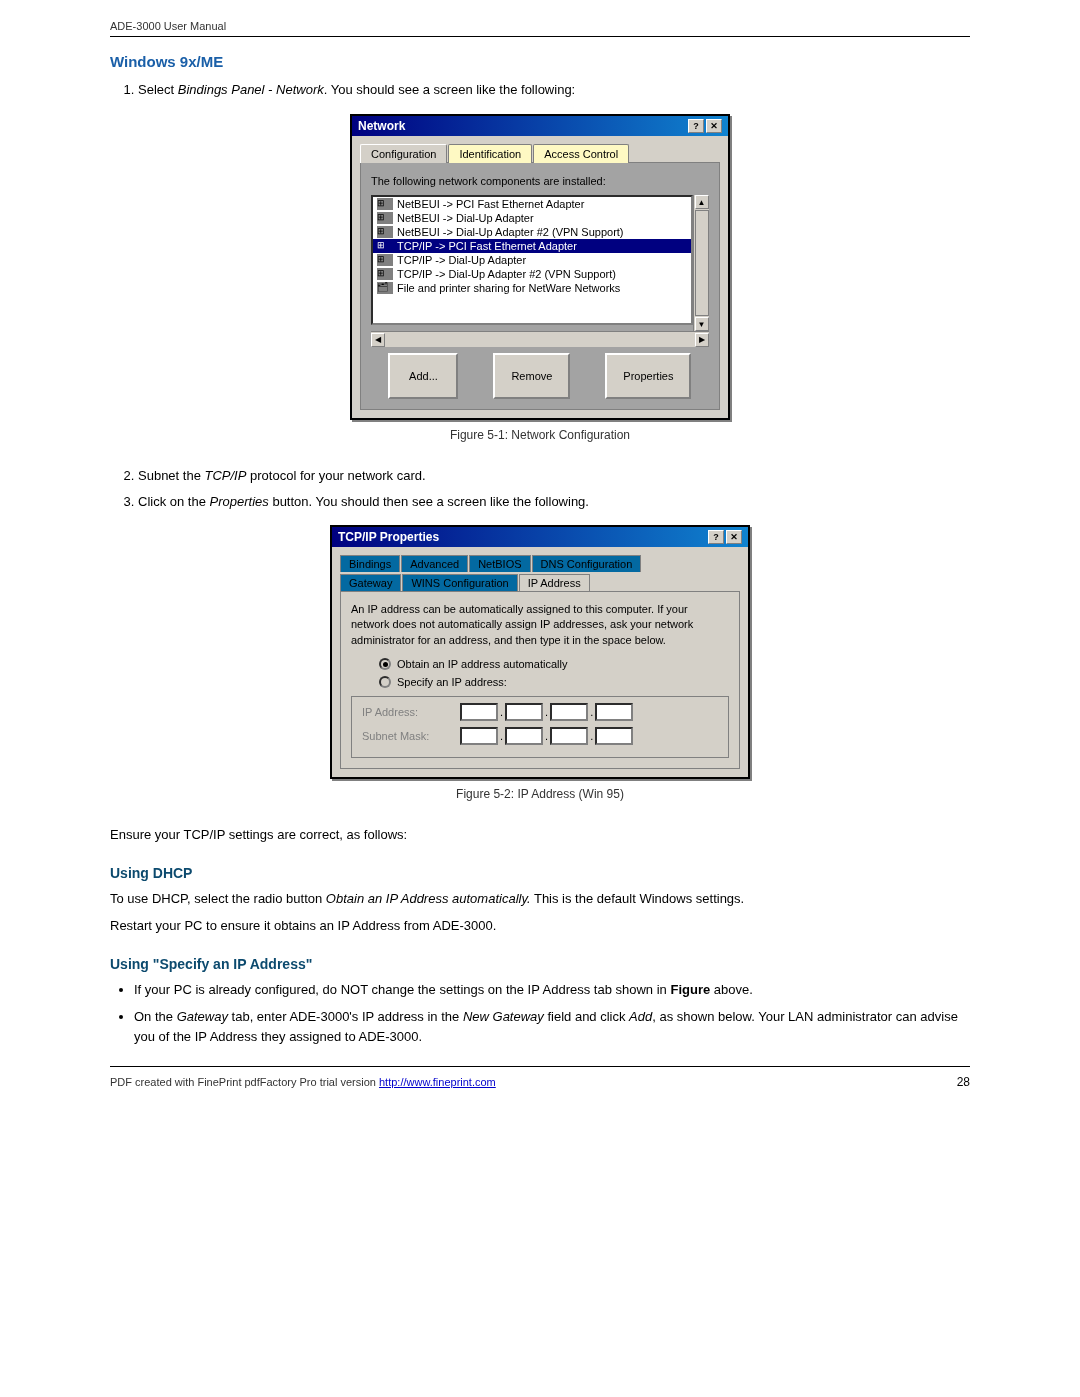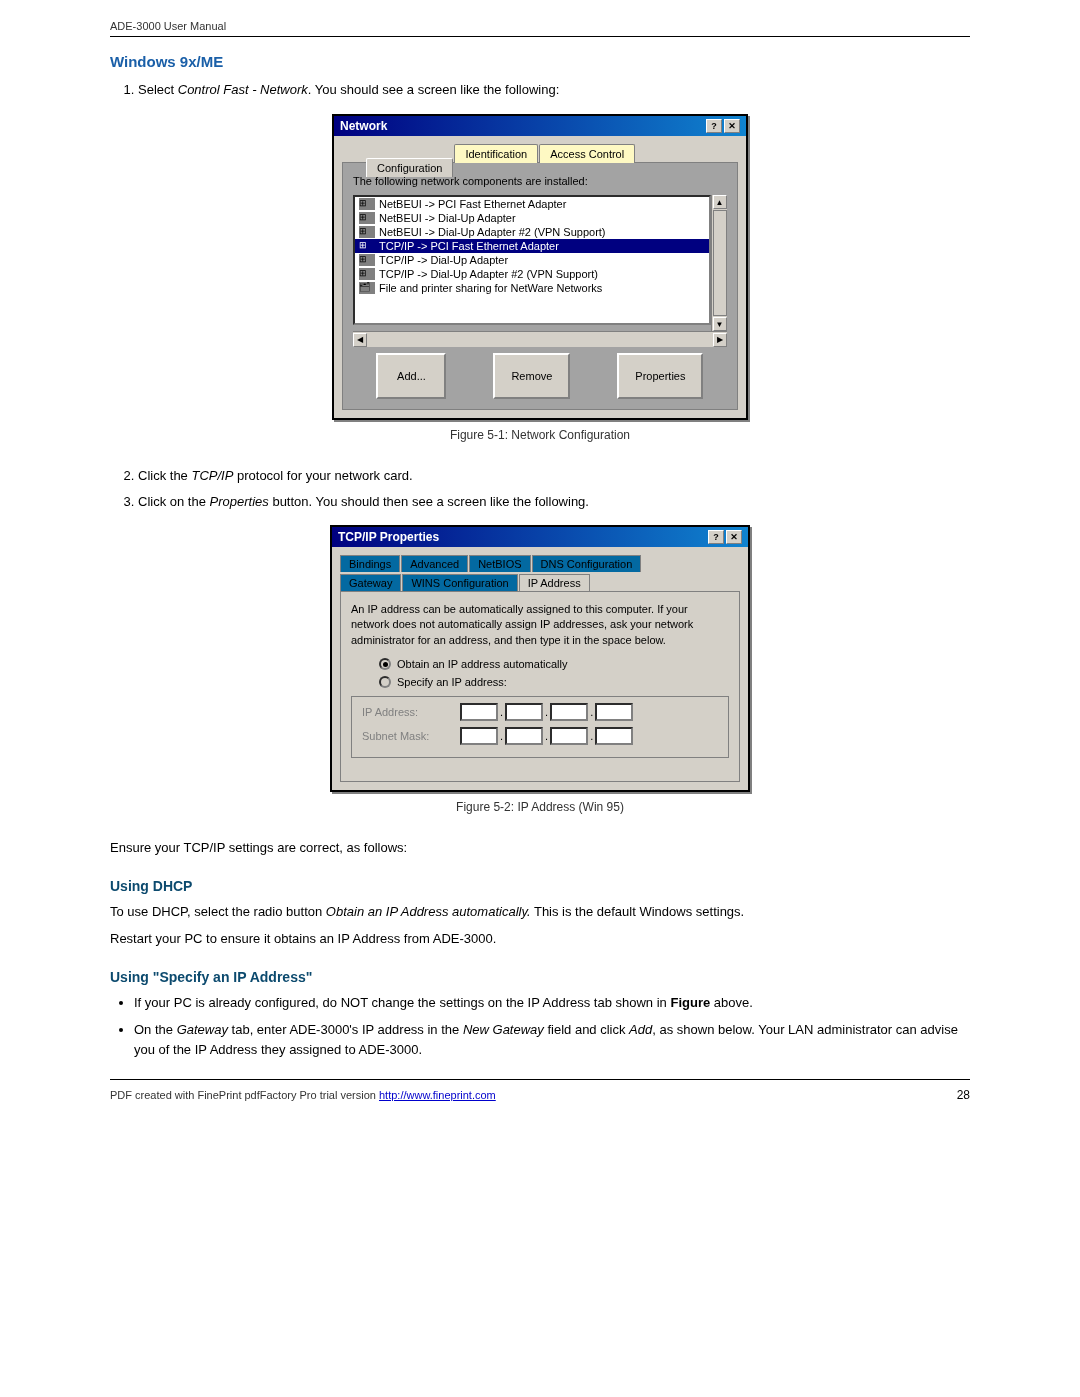--- a/index.html
+++ b/index.html
@@ -79,21 +79,21 @@
       font-size: 12px;
       color: #333;
       margin-top: 6px;
       text-align: center;
     }
 
     
     .win-dialog {
       border: 2px solid #000;
       background: #d4d0c8;
-      width: 416px;
+      width: 380px;
       box-shadow: 2px 2px 0 #808080;
     }
 
     .win-titlebar {
       background: linear-gradient(to right, #000080, #1084d0);
       color: #fff;
       font-size: 12px;
       font-weight: bold;
       padding: 3px 6px;
       display: flex;
@@ -143,23 +143,22 @@
       cursor: pointer;
       border-top-left-radius: 2px;
       border-top-right-radius: 2px;
     }
 
     .win-tab.active {
       background: #d4d0c8;
       border-color: #fff #808080 #d4d0c8 #fff;
       font-weight: normal;
       position: relative;
-      top: 14px;
+      top: 0;
       z-index: 2;
-      margin-left: 24px;
     }
 
     .win-tab-content {
       border: 1px solid #808080;
       background: #a3a3a3;
       padding: 10px;
       position: relative;
       z-index: 0;
     }
 
@@ -282,21 +281,21 @@
       content: '';
       width: 5px;
       height: 5px;
       border-radius: 50%;
       background: #000;
     }
 
     .ip-group {
       border: 1px solid #808080;
       padding: 6px 10px;
-      margin-bottom: 13px;
+      margin-bottom: 0;
     }
 
     .ip-row {
       display: flex;
       align-items: center;
       gap: 8px;
       margin-bottom: 6px;
     }
 
     .ip-label {
@@ -429,21 +428,21 @@
 <div class="page">
 
   <div class="header-bar">
     <span>ADE-3000 User Manual</span>
   </div>
 
   <h2 class="section-title">Windows 9x/ME</h2>
 
   <ol>
     <li>
-      <span>Select </span><em>Control Fast - Network</em><span>. You should see a screen like the following:</span>
+      <span>Select </span><em>Bindings Panel - Network</em><span>. You should see a screen like the following:</span>
     </li>
   </ol>
 
   <div class="figure-container">
     <div class="win-dialog">
       <div class="win-titlebar">
         <span>Network</span>
         <div class="win-titlebar-buttons">
           <div class="win-titlebar-btn">?</div>
           <div class="win-titlebar-btn">✕</div>
@@ -507,21 +506,21 @@
         </div>
       </div>
     </div>
     <p class="figure-caption">
       <span>Figure 5-1: Network Configuration</span>
     </p>
   </div>
 
   <ol start="2">
     <li>
-      <span>Click the </span><em>TCP/IP</em><span> protocol for your network card.</span>
+      <span>Subnet the </span><em>TCP/IP</em><span> protocol for your network card.</span>
     </li>
     <li>
       <span>Click on the </span><em>Properties</em><span> button. You should then see a screen like the following.</span>
     </li>
   </ol>
 
   <div class="figure-container">
     <div class="tcpip-dialog">
       <div class="win-titlebar">
         <span>TCP/IP Properties</span>

